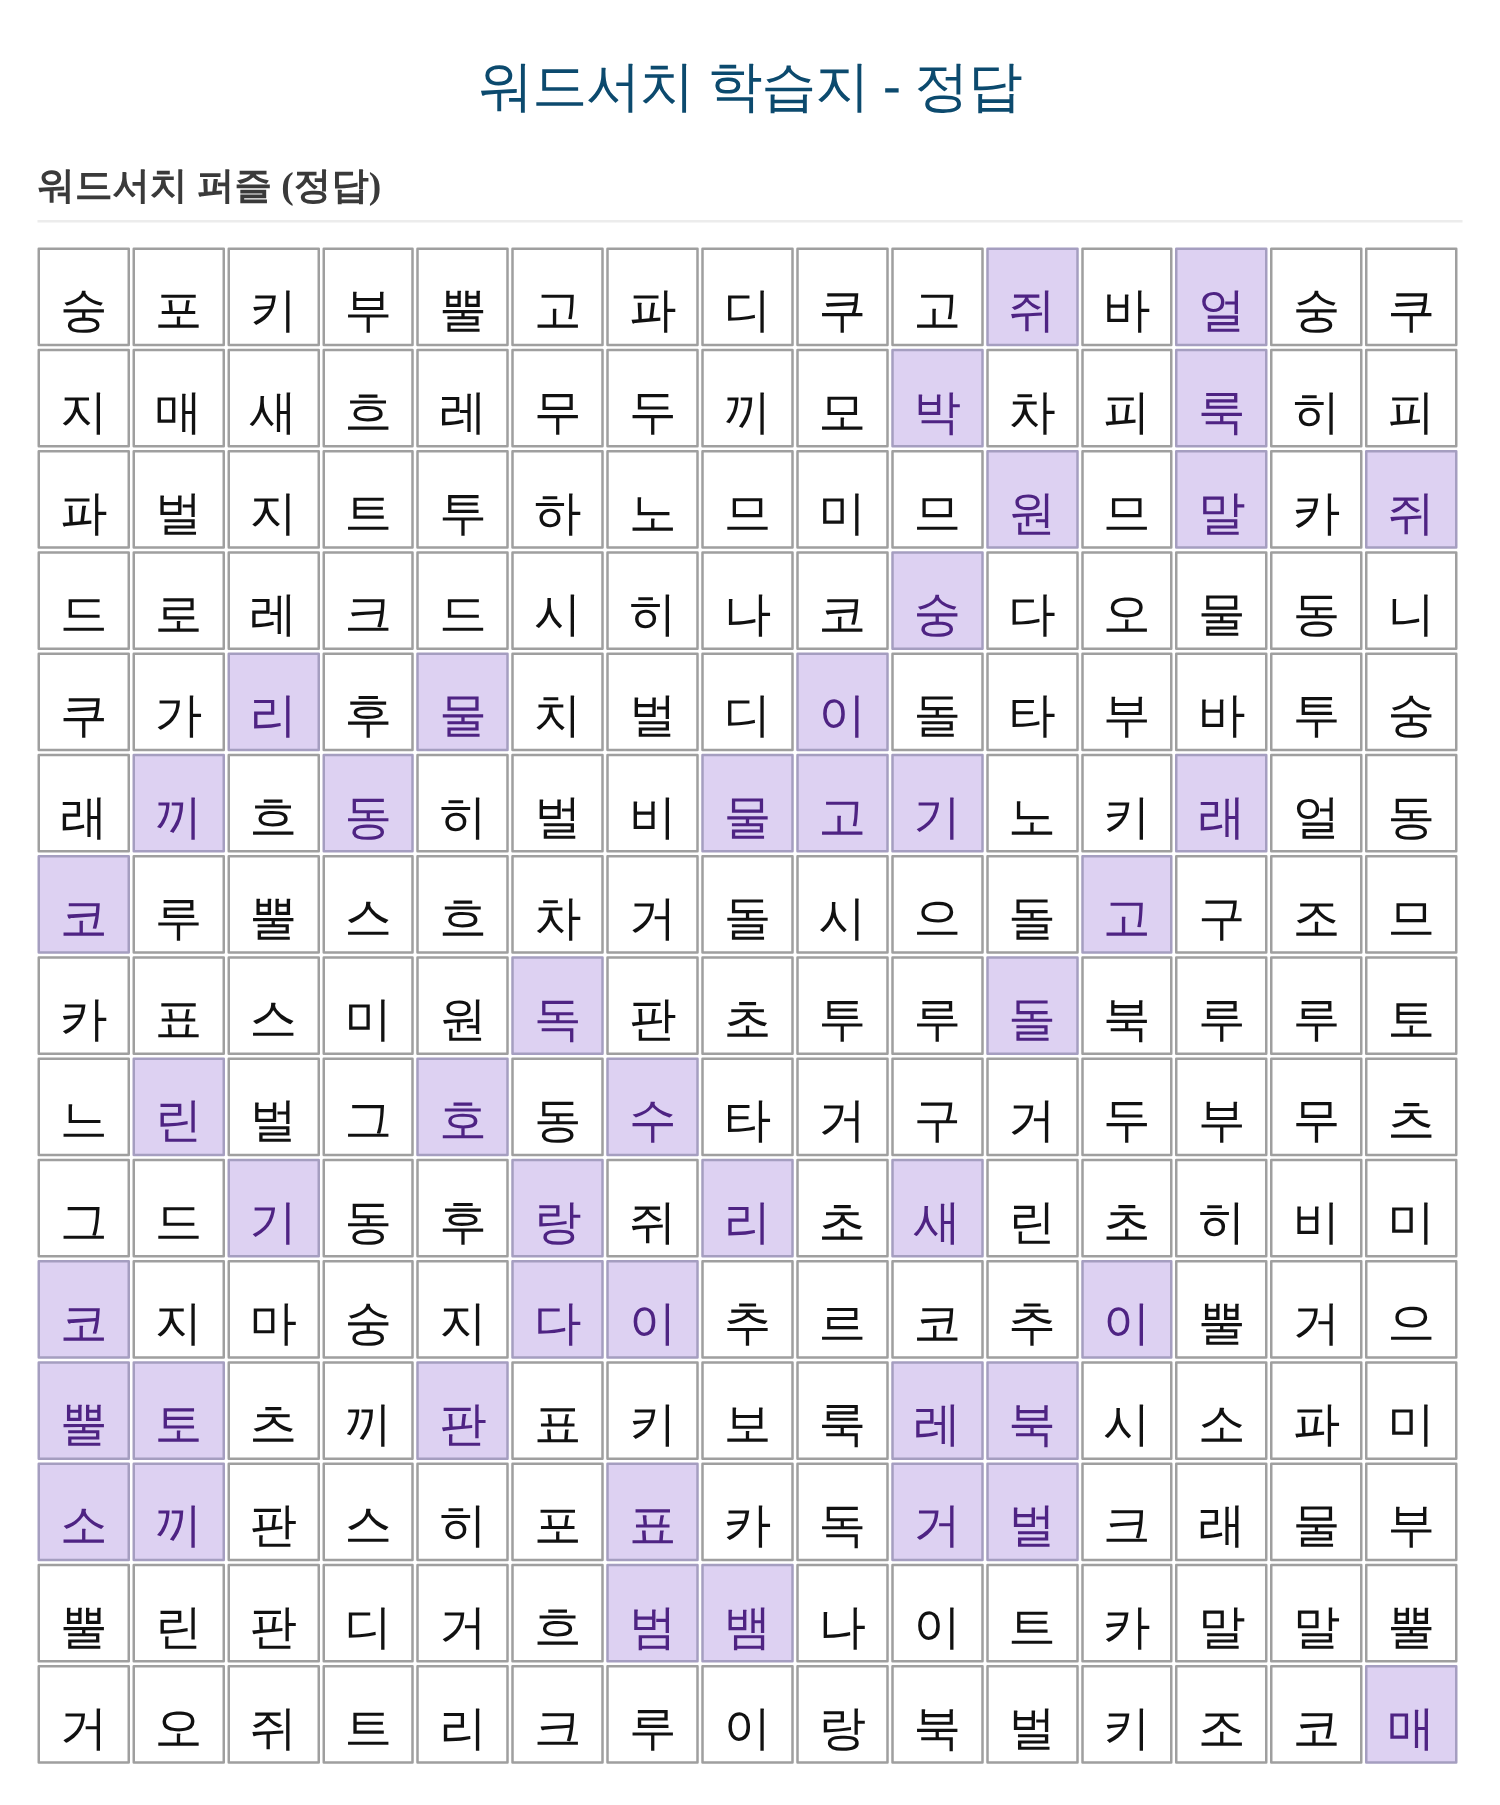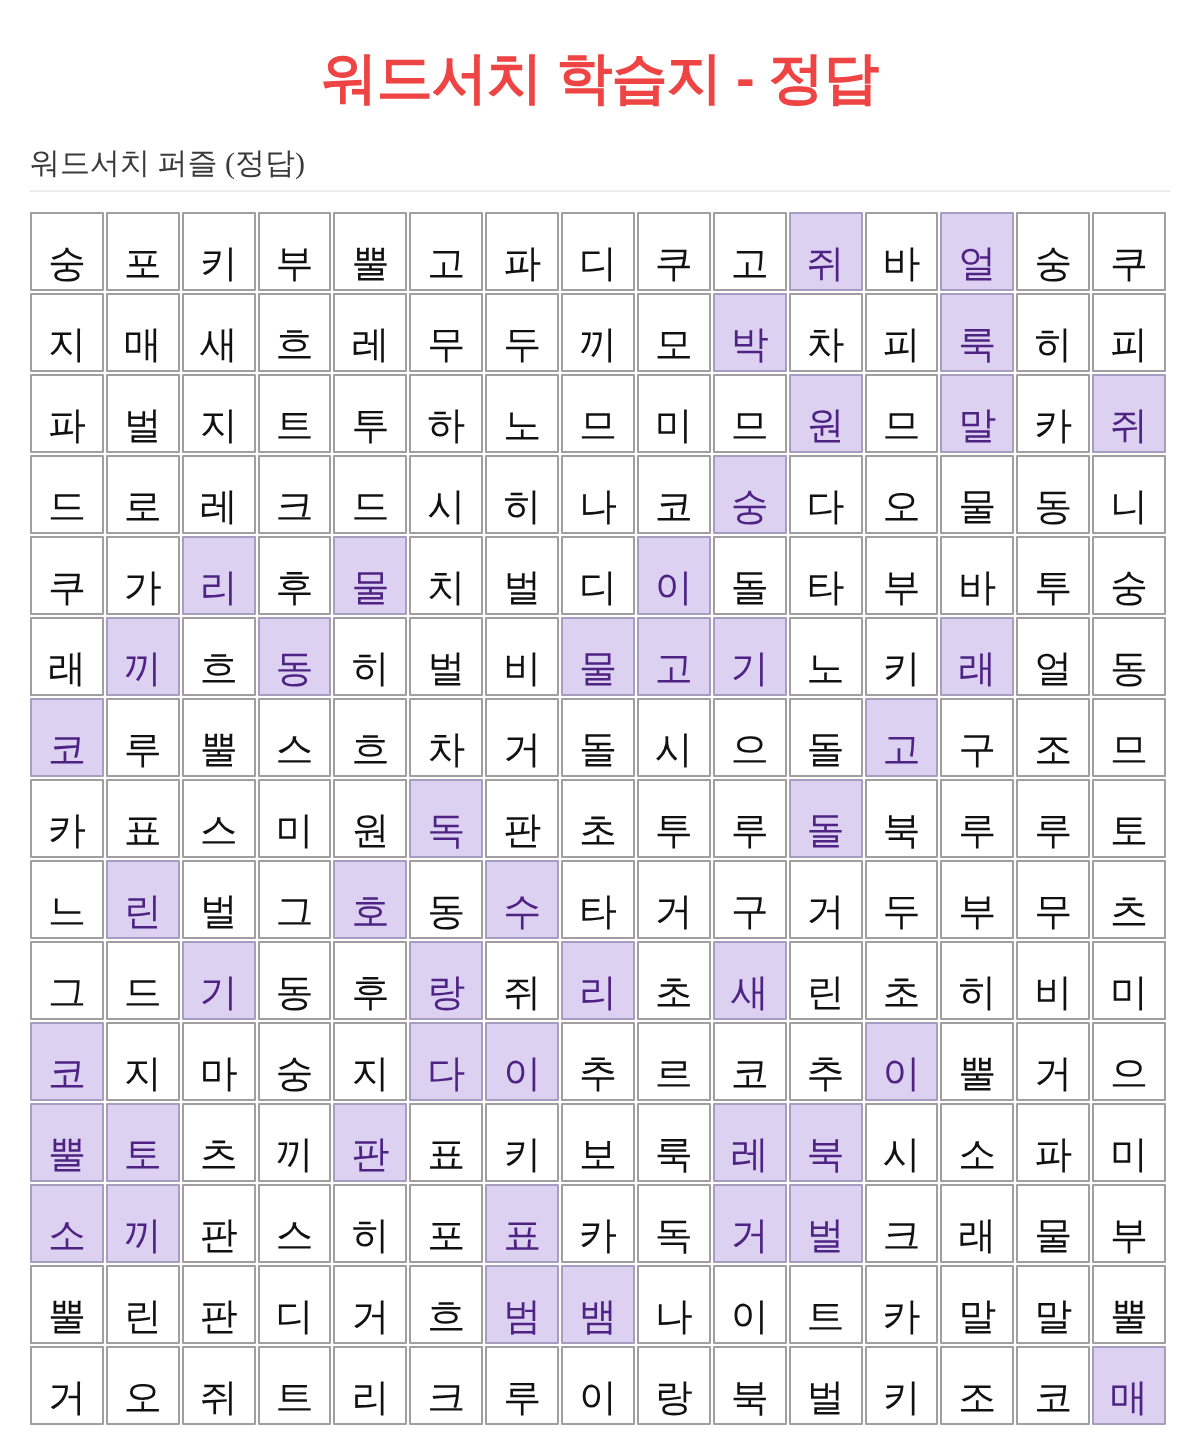--- a/index.html
+++ b/index.html
@@ -5,31 +5,31 @@
   html,body{margin:0;padding:0;background:#ffffff;}
   body{
     width:1200px;height:1444px;overflow:hidden;
     font-family:"Liberation Sans","DejaVu Sans",sans-serif;
     -webkit-font-smoothing:antialiased;
   }
   .page{padding:0 30px;box-sizing:border-box;}
   h1.title{
     margin:44px 0 0 0;
     text-align:center;
-    font-size:56px;
-    font-weight:700;
+    font-size:44px;
+    font-weight:400;
     line-height:1.2;
-    color:#ef4444;
+    color:#0c4a6e;
     letter-spacing:-1px;
   }
   h2.subtitle{
     margin:34px 0 0 0;
     font-family:"Liberation Serif","DejaVu Serif",serif;
     font-size:30px;
-    font-weight:400;
+    font-weight:700;
     line-height:1.2;
     color:#3a3a3a;
     padding-bottom:9px;
     border-bottom:2px solid #ececec;
   }
   .grid{
     margin-top:20px;
     width:1136px;
     display:grid;
     grid-template-columns:repeat(15,1fr);

